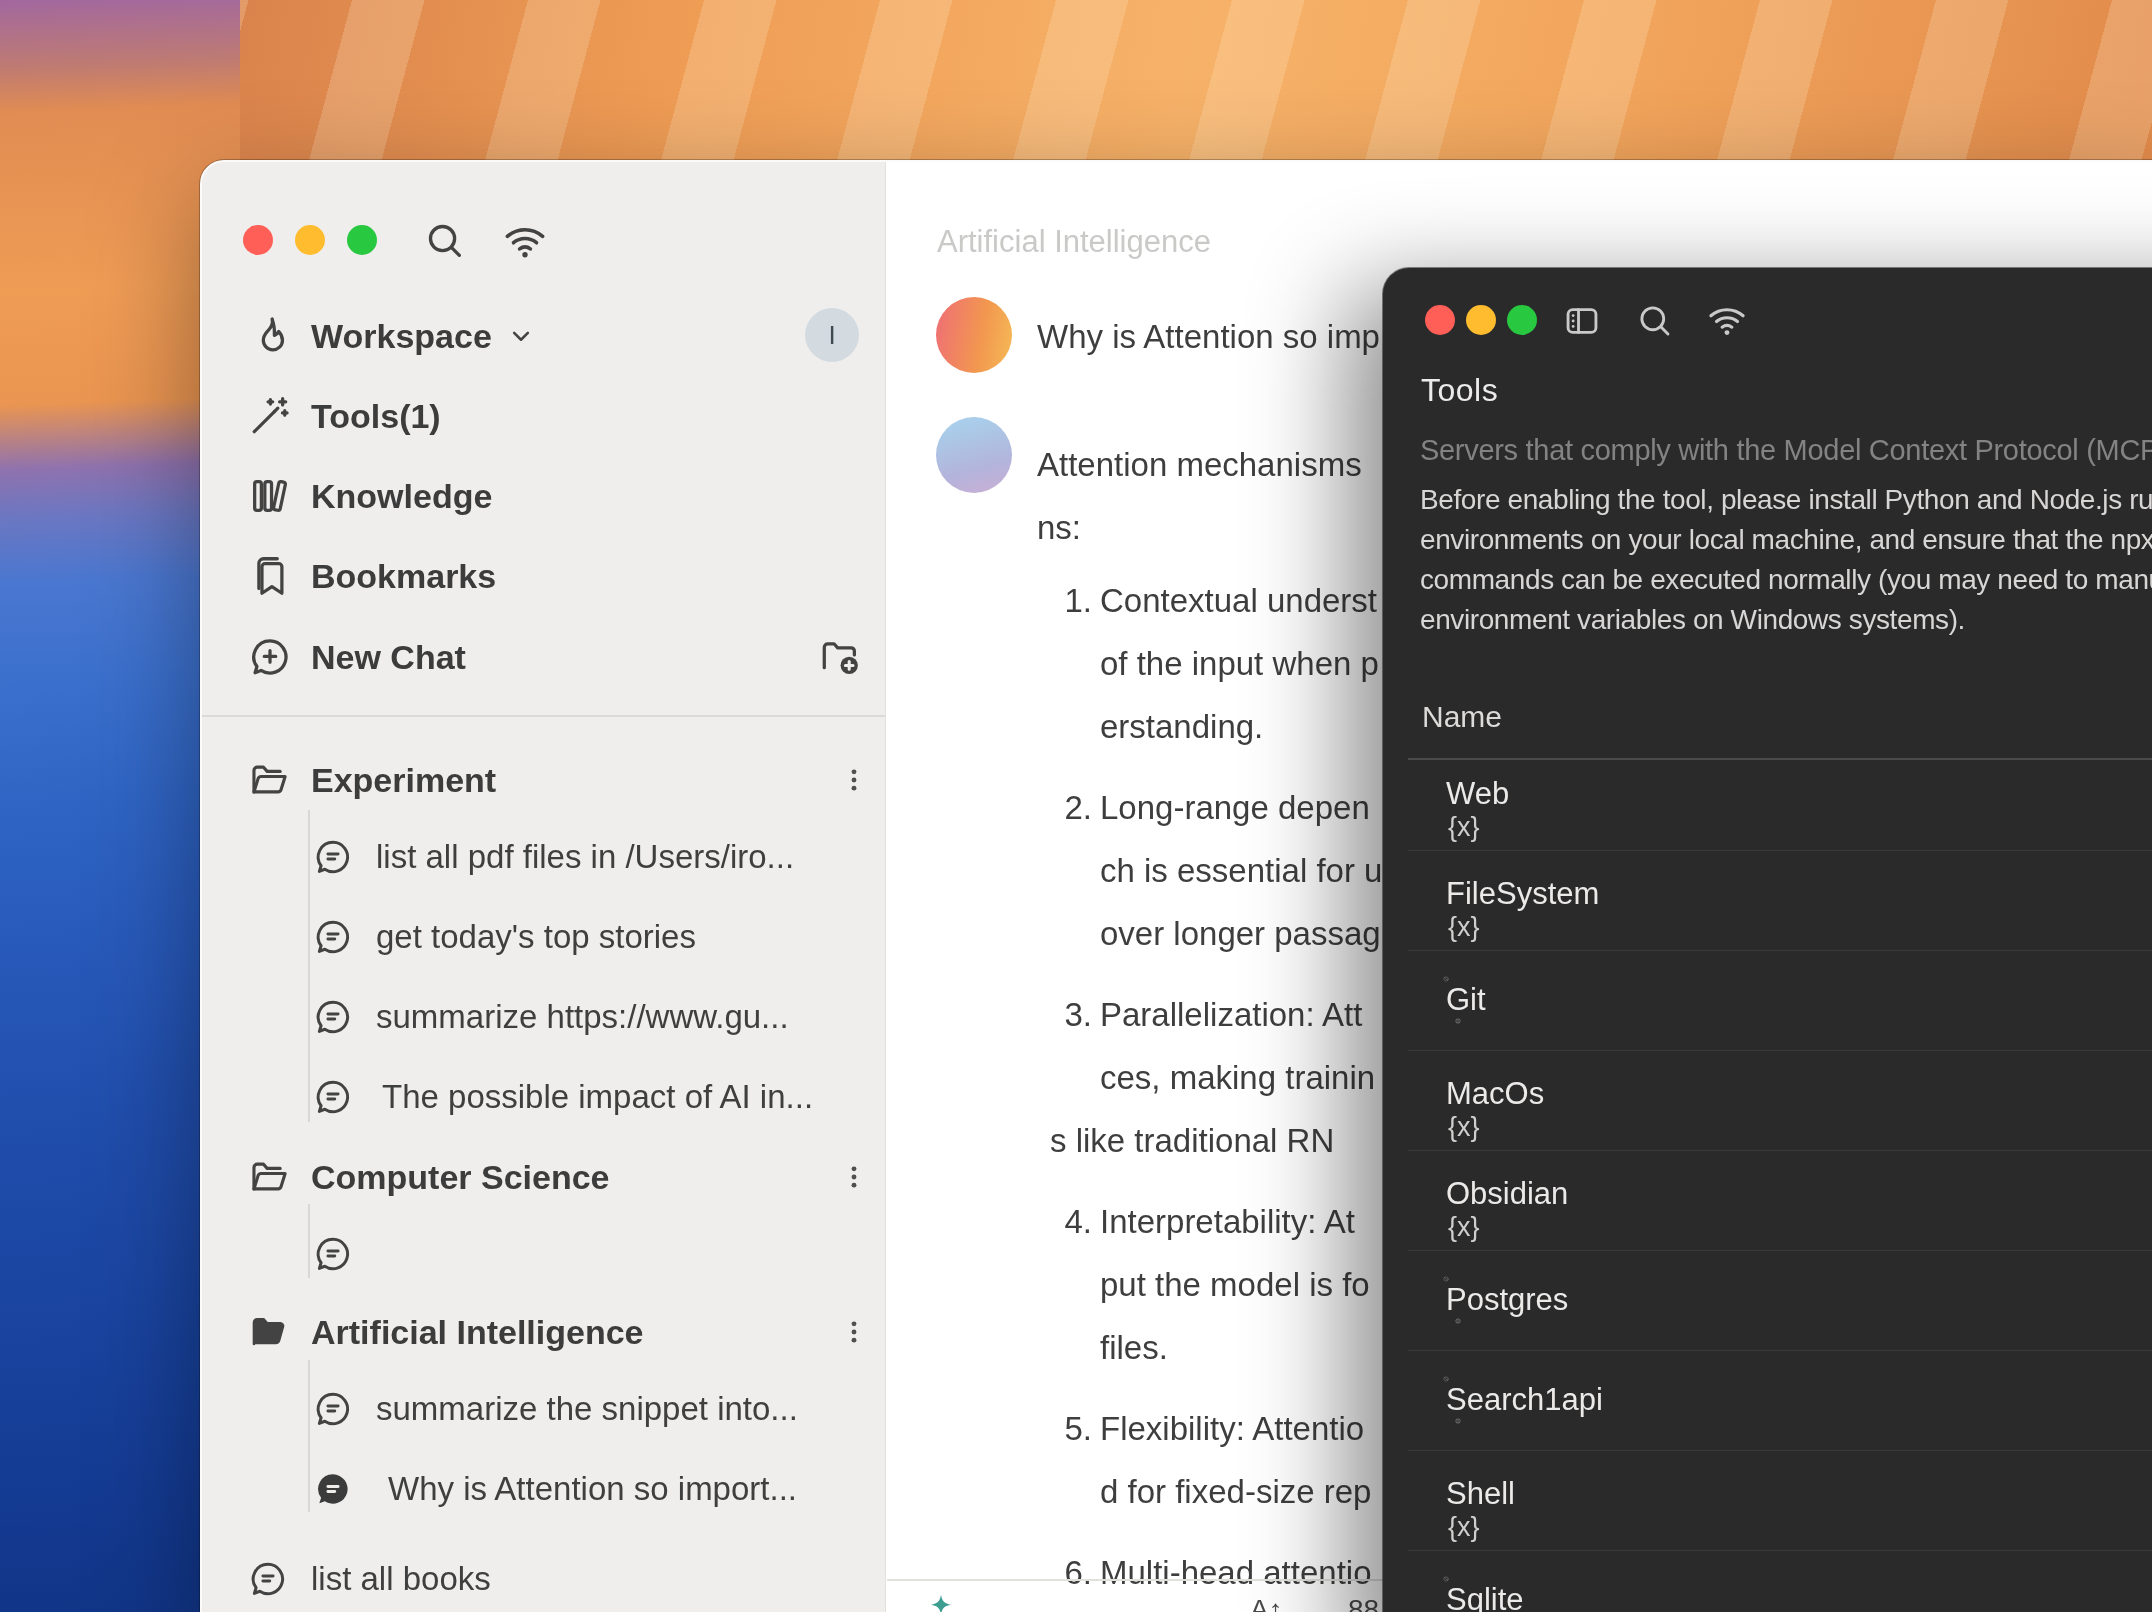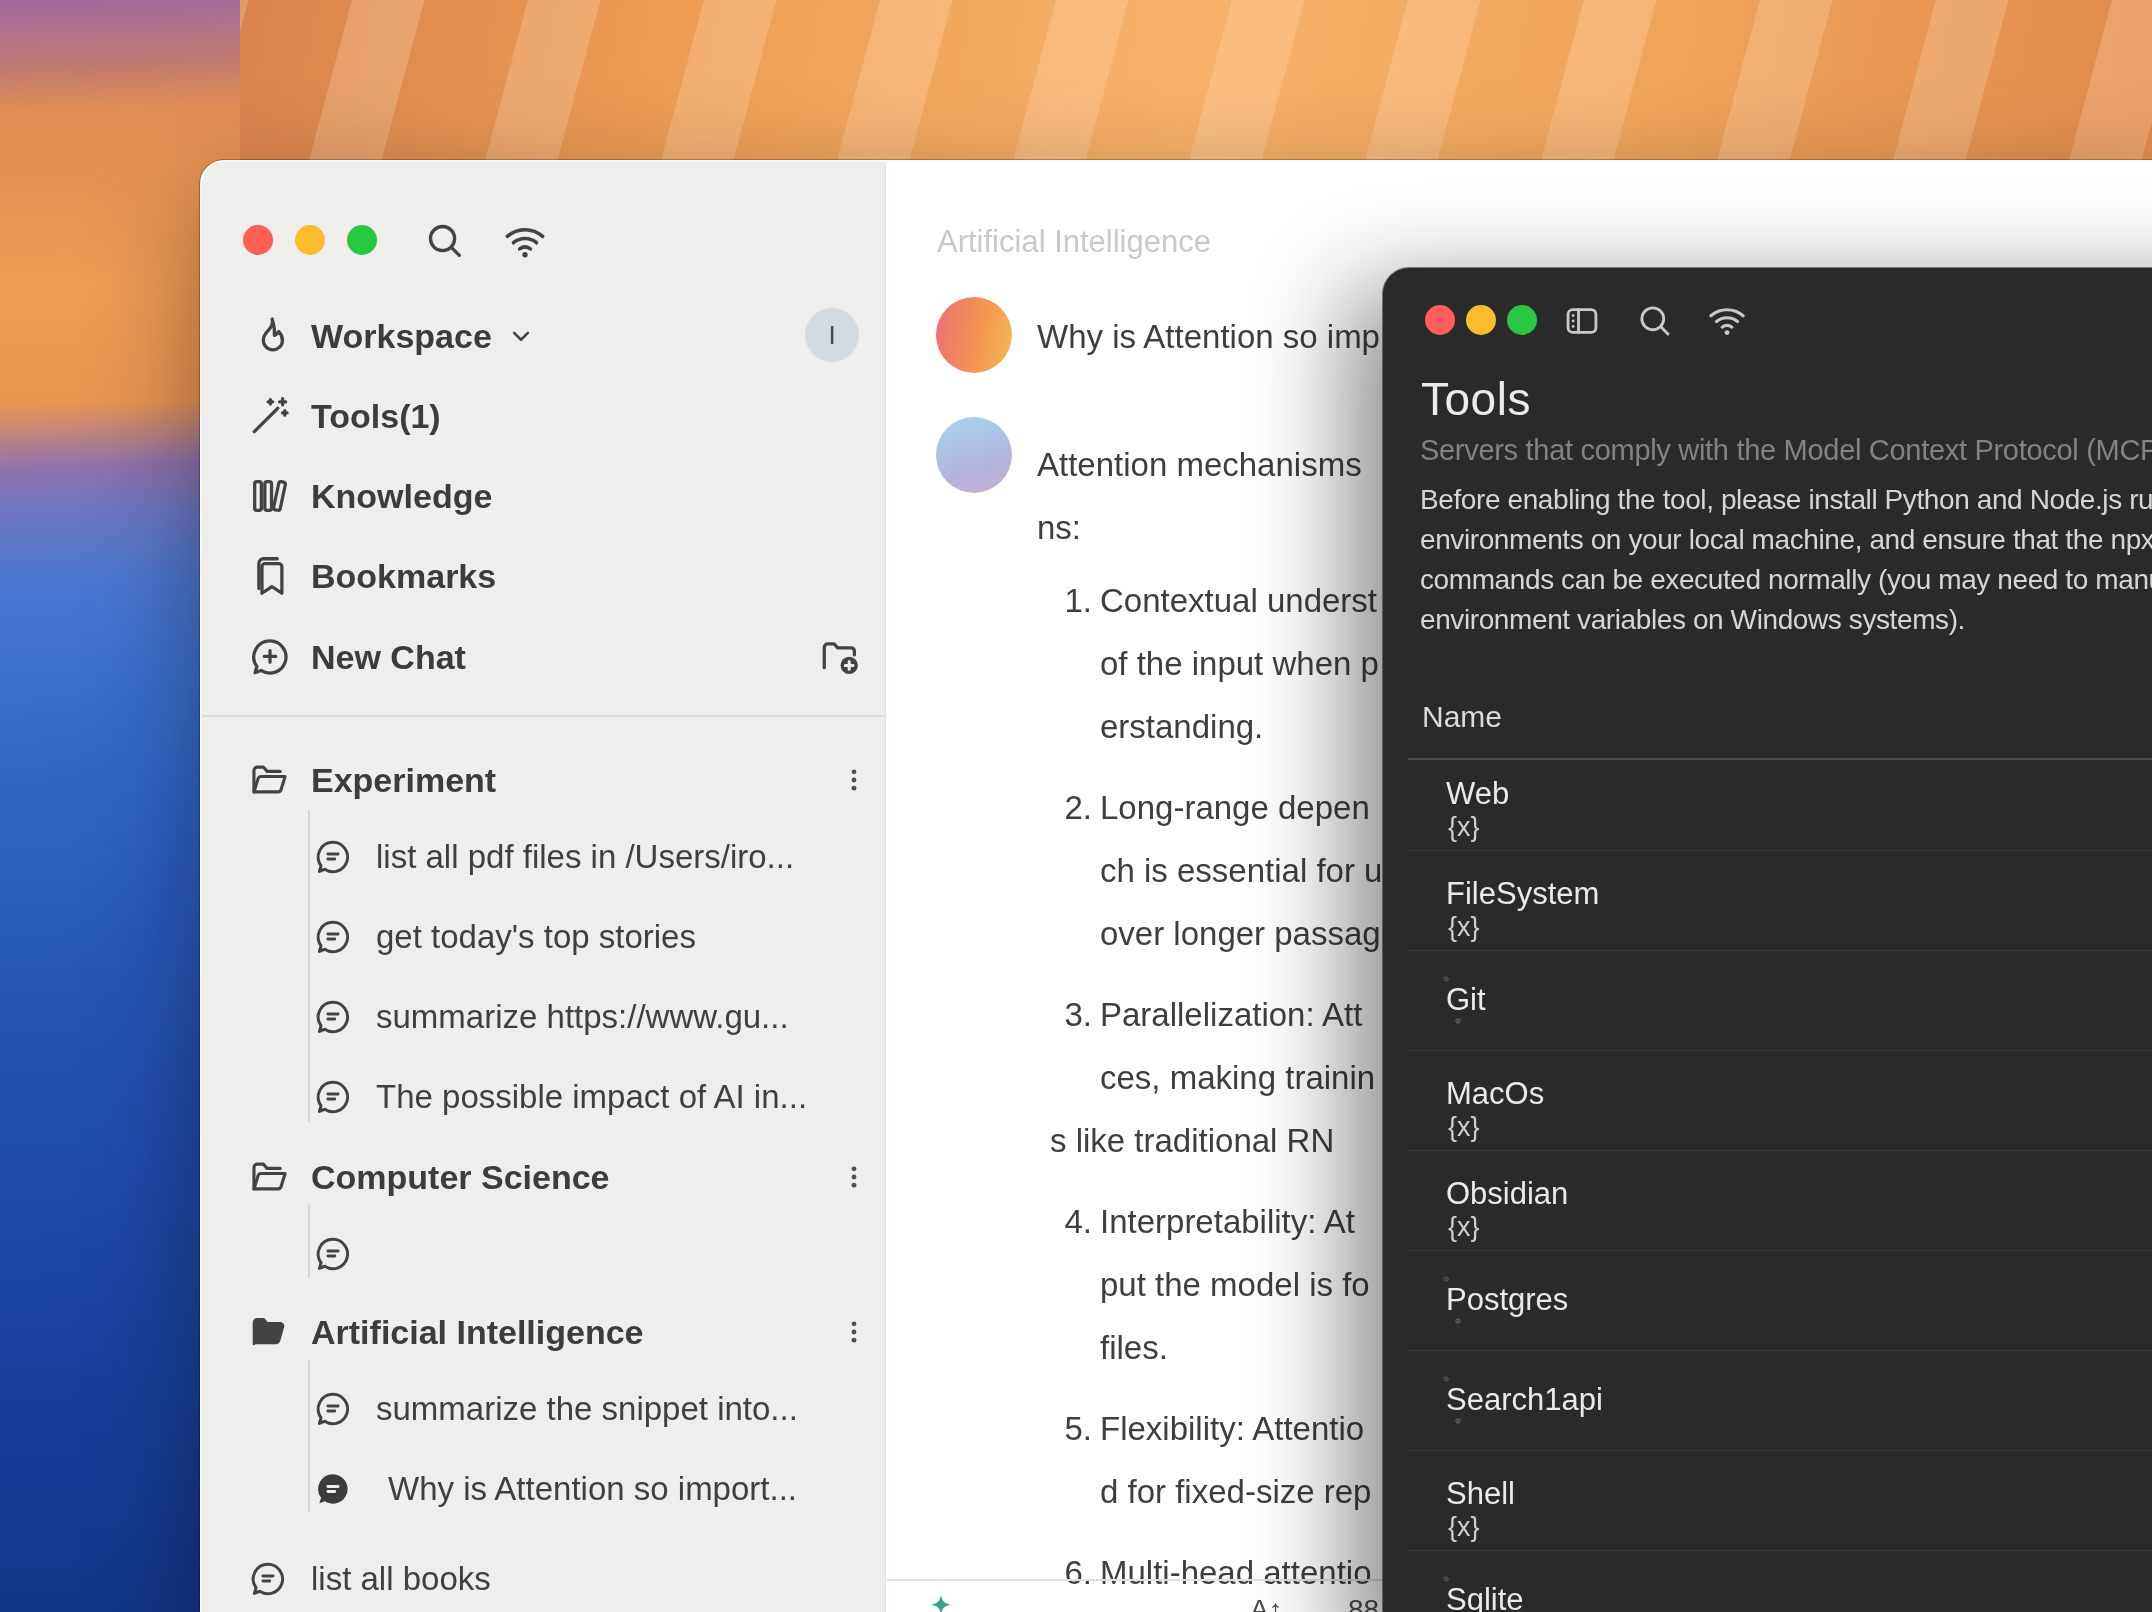--- a/index.html
+++ b/index.html
@@ -38,21 +38,21 @@
   .mline{position:absolute;font-size:33px;color:#3e3e3e;white-space:nowrap;}
   .lnum{position:absolute;left:830px;width:60px;text-align:right;font-size:33px;color:#3e3e3e;}
   .input-divider{position:absolute;left:685px;top:1417px;right:0;height:2px;background:#e2e0dd;}
   .bottom-glyph{position:absolute;font-size:28px;color:#4a4a4a;white-space:nowrap;}
 
   
   .tools-window{position:absolute;left:1383px;top:268px;width:1000px;height:1400px;
     background:#2a2a2b;border-radius:26px 0 0 0;
     box-shadow:0 0 0 1px rgba(0,0,0,.45),-35px 20px 100px rgba(0,0,0,.45);color:#d8d6d4;}
   .tw-icon{color:#c9c9c9;}
-  .tw-title{position:absolute;left:38px;top:104px;font-size:46px;font-weight:500;color:#eceaea;letter-spacing:.5px;}
+  .tw-title{position:absolute;left:38px;top:104px;font-size:32px;font-weight:500;color:#eceaea;letter-spacing:.5px;}
   .tw-subtitle{position:absolute;left:37px;top:166px;font-size:29px;color:#838383;white-space:nowrap;letter-spacing:-.3px;}
   .tw-desc{position:absolute;left:37px;top:212px;width:900px;font-size:28px;line-height:40px;color:#d8d6d4;letter-spacing:-.4px;white-space:nowrap;}
   .tw-name{position:absolute;left:39px;top:432px;font-size:30px;font-weight:500;color:#dddbd9;}
   .tw-hdiv{position:absolute;left:25px;right:0;height:2px;background:#4b4b4b;}
   .tw-rdiv{position:absolute;left:25px;right:0;height:1px;background:#3a3a3b;}
   .trow{position:absolute;left:49px;height:48px;display:flex;align-items:flex-start;flex-direction:column;}
   .trow .tname{font-size:31px;font-weight:500;color:#eceae8;margin-left:14px;white-space:nowrap;}
   .gdot{width:24px;height:24px;border-radius:50%;}
   .badge{font-size:27px;color:#cfcfcd;margin-left:16px;}
   .info-ic{margin-left:12px;color:#b9b9b9;}
@@ -166,21 +166,21 @@
           <path d="M12 3.6a8.4 8.4 0 1 1-4.7 15.4l-3.1 1.2 1-3.2A8.4 8.4 0 0 1 12 3.6z"></path>
           <path d="M9.1 10.3h5.8M9.1 13.2h3.9"></path>
         </svg>
       <span class="lbl" style="margin-left:22px;">summarize https://www.gu...</span>
     </div>
     <div class="srow childrow" style="left:110px;top:907px;">
       <svg class="icon" width="42" height="42" viewBox="0 0 24 24" fill="none" stroke="currentColor" stroke-width="1.7" stroke-linecap="round" stroke-linejoin="round">
           <path d="M12 3.6a8.4 8.4 0 1 1-4.7 15.4l-3.1 1.2 1-3.2A8.4 8.4 0 0 1 12 3.6z"></path>
           <path d="M9.1 10.3h5.8M9.1 13.2h3.9"></path>
         </svg>
-      <span class="lbl" style="margin-left:22px;">The possible impact of AI in...</span>
+      <span class="lbl" style="margin-left:28px;">The possible impact of AI in...</span>
     </div>
 
     <div class="srow" style="left:45px;top:987px;">
       <svg class="icon" width="44" height="44" viewBox="0 0 24 24" fill="none" stroke="currentColor" stroke-width="1.7" stroke-linecap="round" stroke-linejoin="round">
           <path d="M3.8 18.5V6.8A1.8 1.8 0 0 1 5.6 5h3.4l2 2.3h7.1"></path>
           <path d="M3.8 18.5 6 11.4a1.8 1.8 0 0 1 1.7-1.3h13.1l-2.2 7.1a1.8 1.8 0 0 1-1.7 1.3H3.8z"></path>
         </svg>
       <span class="lbl" style="margin-left:20px;">Computer Science</span>
     </div>
     <svg class="kebab" style="left:638px;top:995px;" viewBox="0 0 24 24" fill="currentColor">

